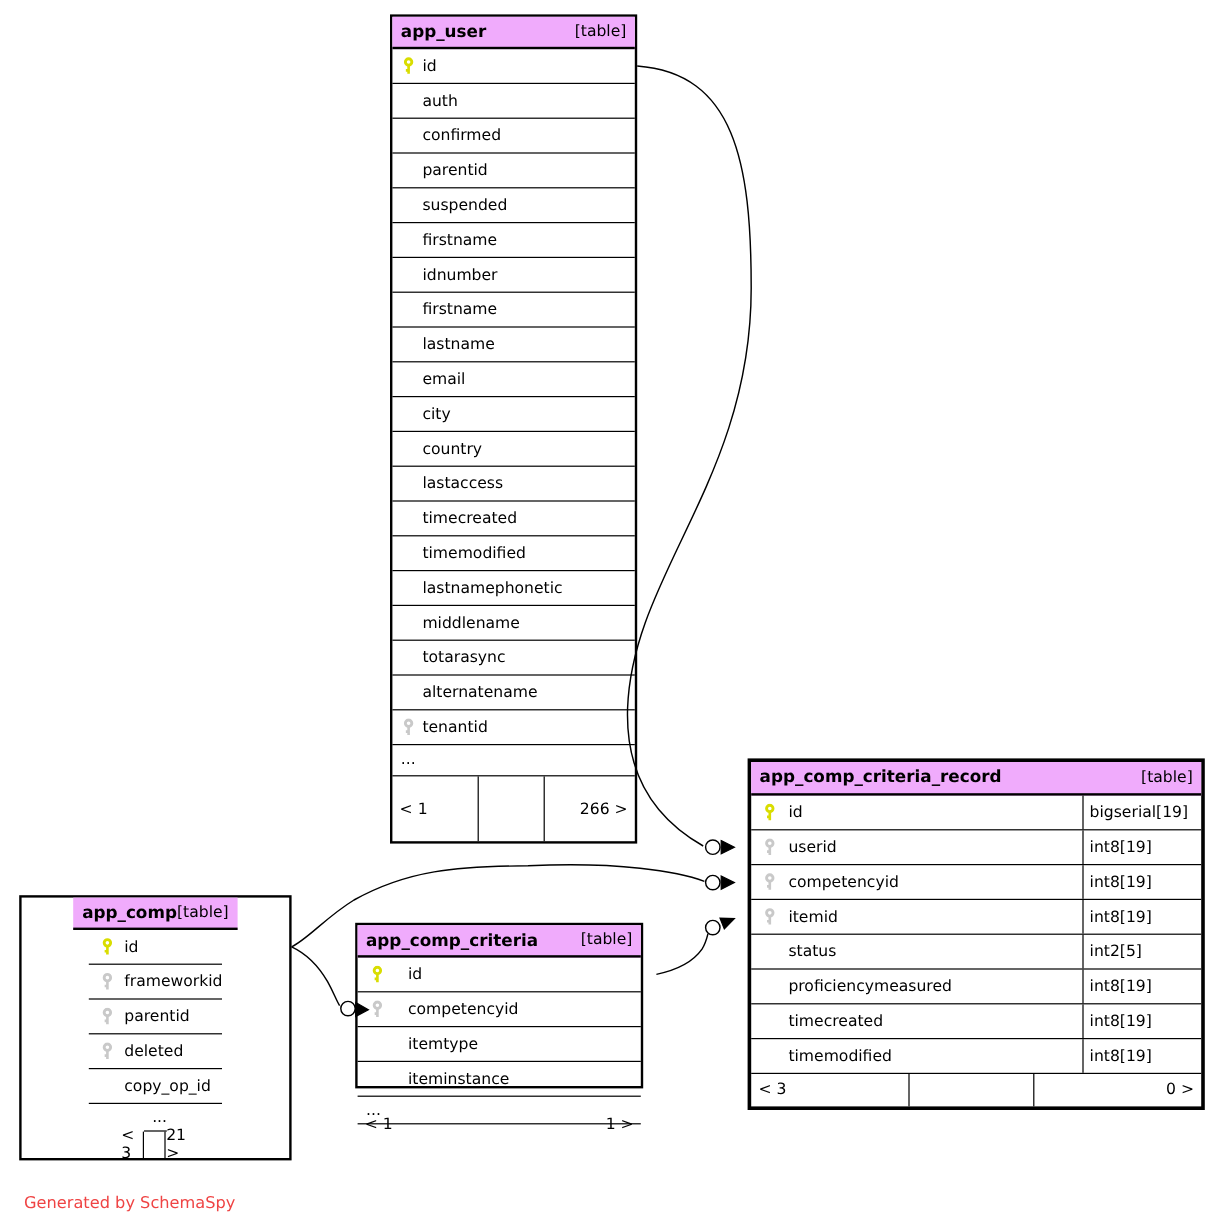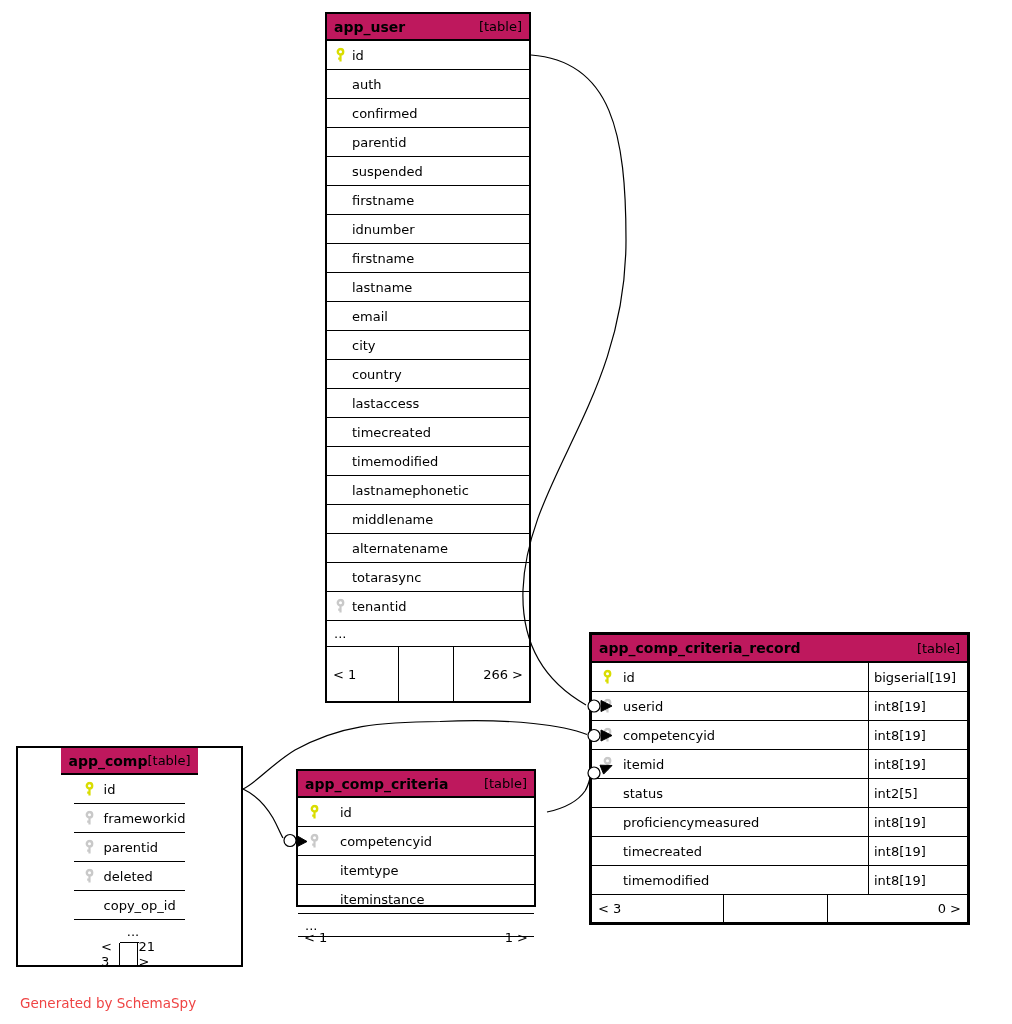--- a/index.html
+++ b/index.html
@@ -6,21 +6,21 @@
   body{
     width:1012px;height:1024px;position:relative;overflow:hidden;
     background:#ffffff;color:#000;
     font-family:"DejaVu Sans","Liberation Sans",sans-serif;
   }
   .tbl{
     position:absolute;background:#fff;border:2px solid #000;
     box-sizing:border-box;display:flex;flex-direction:column;z-index:1;
   }
   .thead{
-    background:#be185d;border-bottom:2px solid #000;flex:none;
+    background:#f0abfc;border-bottom:2px solid #000;flex:none;
     display:flex;align-items:center;justify-content:space-between;
     padding:0 7px;box-sizing:border-box;
   }
   .tname{font-weight:bold;font-size:14px;white-space:nowrap;cursor:pointer;}
   .tbadge{font-size:13px;white-space:nowrap;}
   .rows{display:flex;flex-direction:column;flex:none;border-radius:24px;}
   .row{
     position:relative;display:flex;align-items:center;flex:none;
     border-bottom:1px solid #000;box-sizing:border-box;
   }
@@ -48,21 +48,21 @@
   .t0 .key{left:7px;} .t0 .col-name{margin-left:25px;}
 
   .t1{left:16px;top:746px;width:227px;height:221px;align-items:center;}
   .t1 .thead{height:27px;} .t1 .row{height:29px;} .t1 .dots{height:23px;}
   .t1 .key{left:9px;} .t1 .col-name{margin-left:30px;}
 
   .t2{left:296px;top:769px;width:240px;height:138px;}
   .t2 .thead{height:27px;} .t2 .row{height:29px;} .t2 .dots{height:23px;}
   .t2 .key{left:10px;} .t2 .col-name{margin-left:42px;}
 
-  .t3{left:589px;top:632px;width:381px;height:293px;border-width:3px;}
+  .t3{left:623px;top:632px;width:381px;height:293px;border-width:3px;}
   .t3 .thead{height:28px;} .t3 .row{height:29px;}
   .t3 .key{left:9px;} .t3 .col-name{margin-left:31px;}
   .t3 .col-type{width:99px;}
 
   #rel-layer{position:absolute;left:0;top:0;z-index:5;pointer-events:none;}
   #rel-layer path.edge{fill:none;stroke:#000;stroke-width:1.2px;}
   #rel-layer circle.odot{fill:#fff;stroke:#000;stroke-width:1.2px;}
   #rel-layer polygon.ahead{fill:#000;stroke:#000;}
 
   .gen-note{position:absolute;left:20px;top:995px;font-size:13.5px;color:#ef4444;white-space:nowrap;}
@@ -154,24 +154,24 @@
       <div class="row">
         <span class="col-name">timemodified</span>
       </div>
       <div class="row">
         <span class="col-name">lastnamephonetic</span>
       </div>
       <div class="row">
         <span class="col-name">middlename</span>
       </div>
       <div class="row">
+        <span class="col-name">totarasync</span>
+      </div>
+      <div class="row">
         <span class="col-name">alternatename</span>
-      </div>
-      <div class="row">
-        <span class="col-name">totarasync</span>
       </div>
       <div class="row">
         <span class="key fk">
           <svg width="13" height="15" viewBox="0 0 13 15">
             <circle cx="6.5" cy="4.2" r="2.7" fill="none" stroke="currentColor" stroke-width="2.4"></circle>
             <path d="M6.5 6.9 V14 M6.5 11.2 H4.2" fill="none" stroke="currentColor" stroke-width="2.2"></path>
           </svg>
         </span>
         <span class="col-name">tenantid</span>
       </div>

